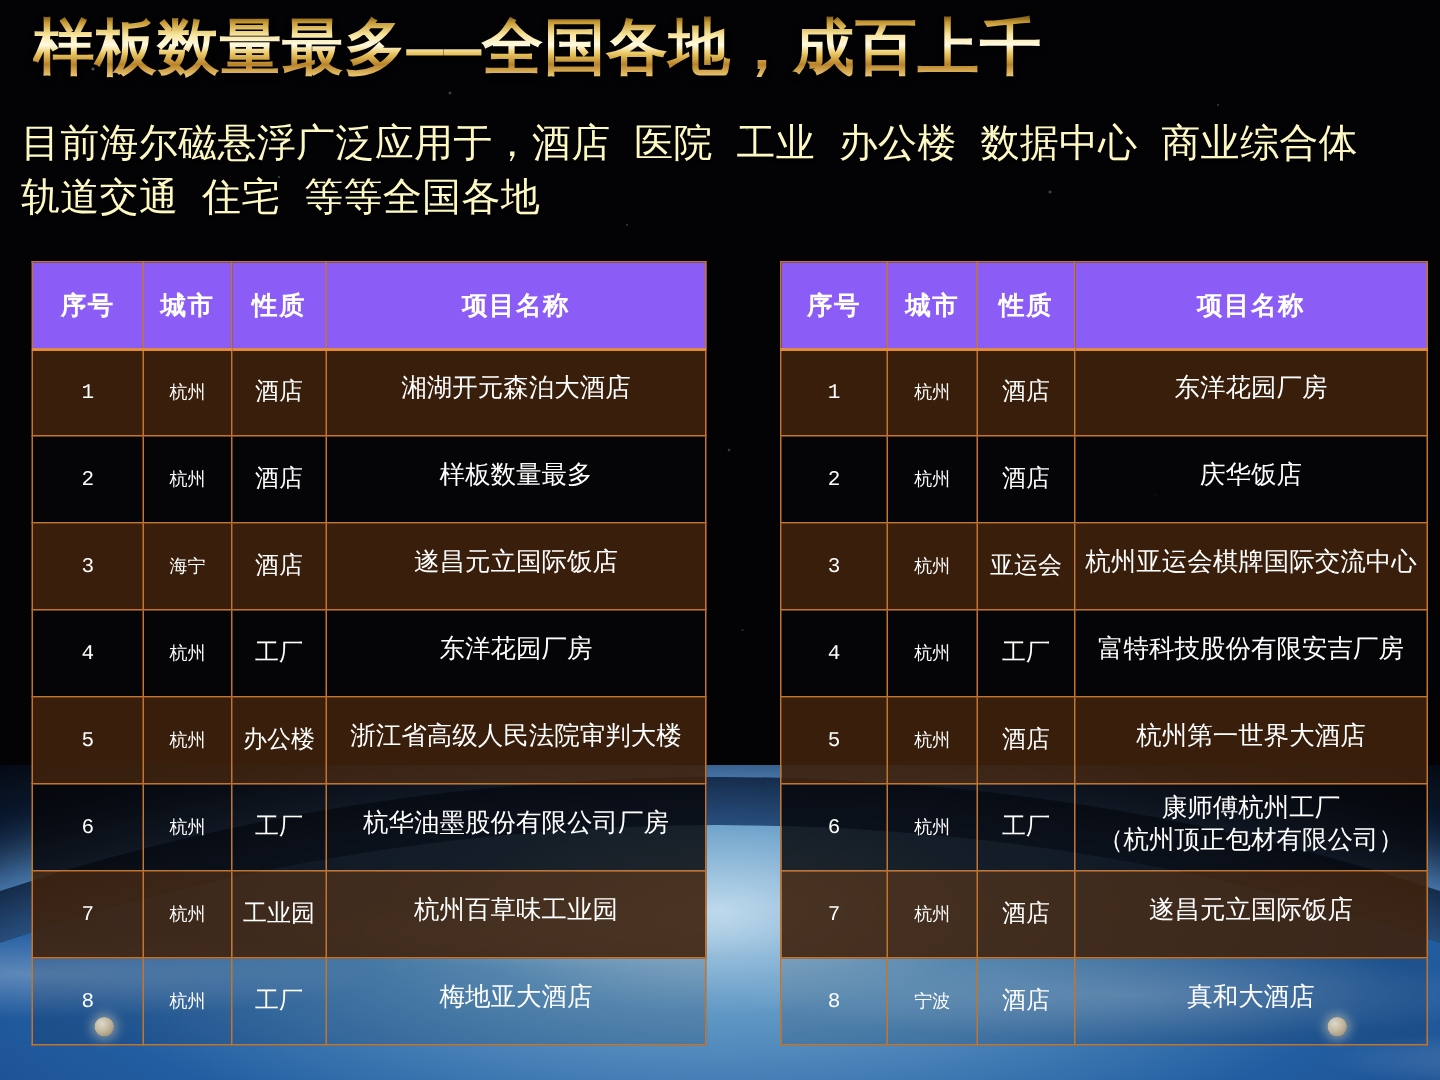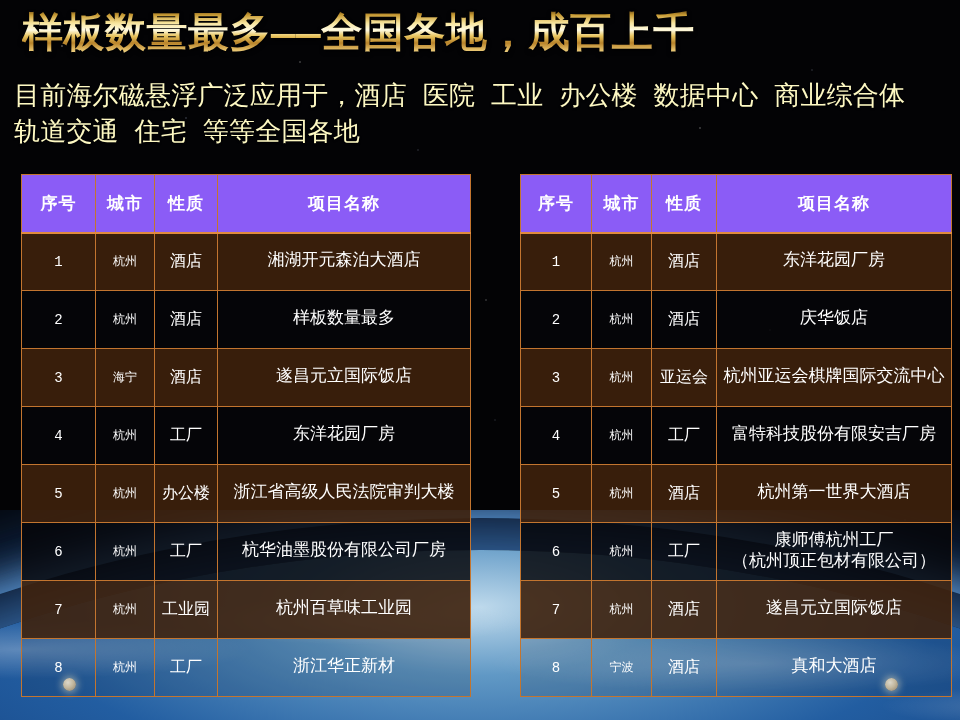--- a/index.html
+++ b/index.html
@@ -287,21 +287,21 @@
       <tr class="rw-brown">
         <td class="c-idx">7</td>
         <td class="c-city">杭州</td>
         <td class="c-type">工业园</td>
         <td class="c-name">杭州百草味工业园</td>
       </tr>
       <tr class="rw-glass">
         <td class="c-idx">8</td>
         <td class="c-city">杭州</td>
         <td class="c-type">工厂</td>
-        <td class="c-name">浙江华正新材</td>
+        <td class="c-name">梅地亚大酒店</td>
       </tr>
     </tbody>
   </table>
 
   <table class="tbl right">
     <colgroup>
       <col class="rcol-idx">
         <col class="rcol-city">
         <col class="rcol-type">
         <col>

